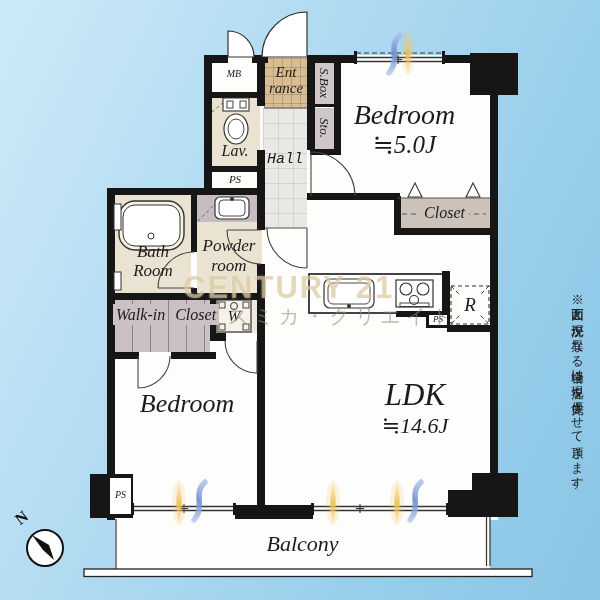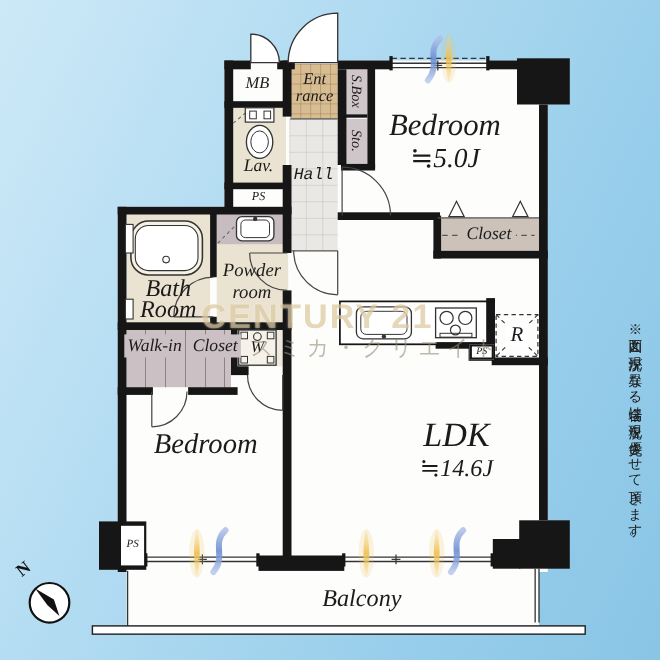--- a/index.html
+++ b/index.html
@@ -273,33 +273,33 @@
     <div>Bedroom</div>
     <div style="font-size:25px;">≒5.0J</div>
   </div>
   <div class="lbl" style="left:112px;top:390px;width:150px;font-size:26px;line-height:28px;">
     <div>Bedroom</div>
   </div>
   <div class="lbl" style="left:340px;top:378px;width:150px;font-size:31px;line-height:33px;">
     <div>LDK</div>
     <div style="font-size:22px;line-height:30px;">≒14.6J</div>
   </div>
-  <div class="lbl" style="left:240px;top:531px;width:125px;font-size:22px;text-align:right;">Balcony</div>
+  <div class="lbl" style="left:240px;top:531px;width:125px;font-size:22px;">Balcony</div>
 
   <div class="lbl" style="left:258px;top:64px;width:56px;font-size:15px;line-height:16px;">
     <div>Ent</div>
     <div>rance</div>
   </div>
   <div class="lbl" style="left:261px;top:151px;width:48px;font-size:15px;font-family:Liberation Mono, monospace;">Hall</div>
   <div class="lbl" style="left:210px;top:142px;width:50px;font-size:16px;">Lav.</div>
-  <div class="lbl" style="left:210px;top:68px;width:48px;font-size:15px;text-align:center;">MB</div>
+  <div class="lbl" style="left:210px;top:68px;width:48px;font-size:10px;text-align:center;">MB</div>
   <div class="lbl" style="left:210px;top:173px;width:50px;font-size:11px;">PS</div>
   <div class="lbl vlabel" style="left:294px;top:75px;width:60px;font-size:13px;">S.Box</div>
   <div class="lbl vlabel" style="left:294px;top:120px;width:60px;font-size:13px;">Sto.</div>
-  <div class="lbl" style="left:113px;top:252px;width:80px;font-size:22px;line-height:19px;">
+  <div class="lbl" style="left:113px;top:242px;width:80px;font-size:17px;line-height:19px;">
     <div>Bath</div>
     <div>Room</div>
   </div>
   <div class="lbl" style="left:196px;top:236px;width:66px;font-size:17px;line-height:20px;">
     <div>Powder</div>
     <div>room</div>
   </div>
   <div class="lbl" style="left:113px;top:304px;width:97px;font-size:16px;line-height:21px;">
     <div style="background:#cbc1c5;display:inline-block;padding:0 3px;">Walk-in</div>
     <div style="background:#cbc1c5;display:inline-block;padding:0 3px;">Closet</div>

